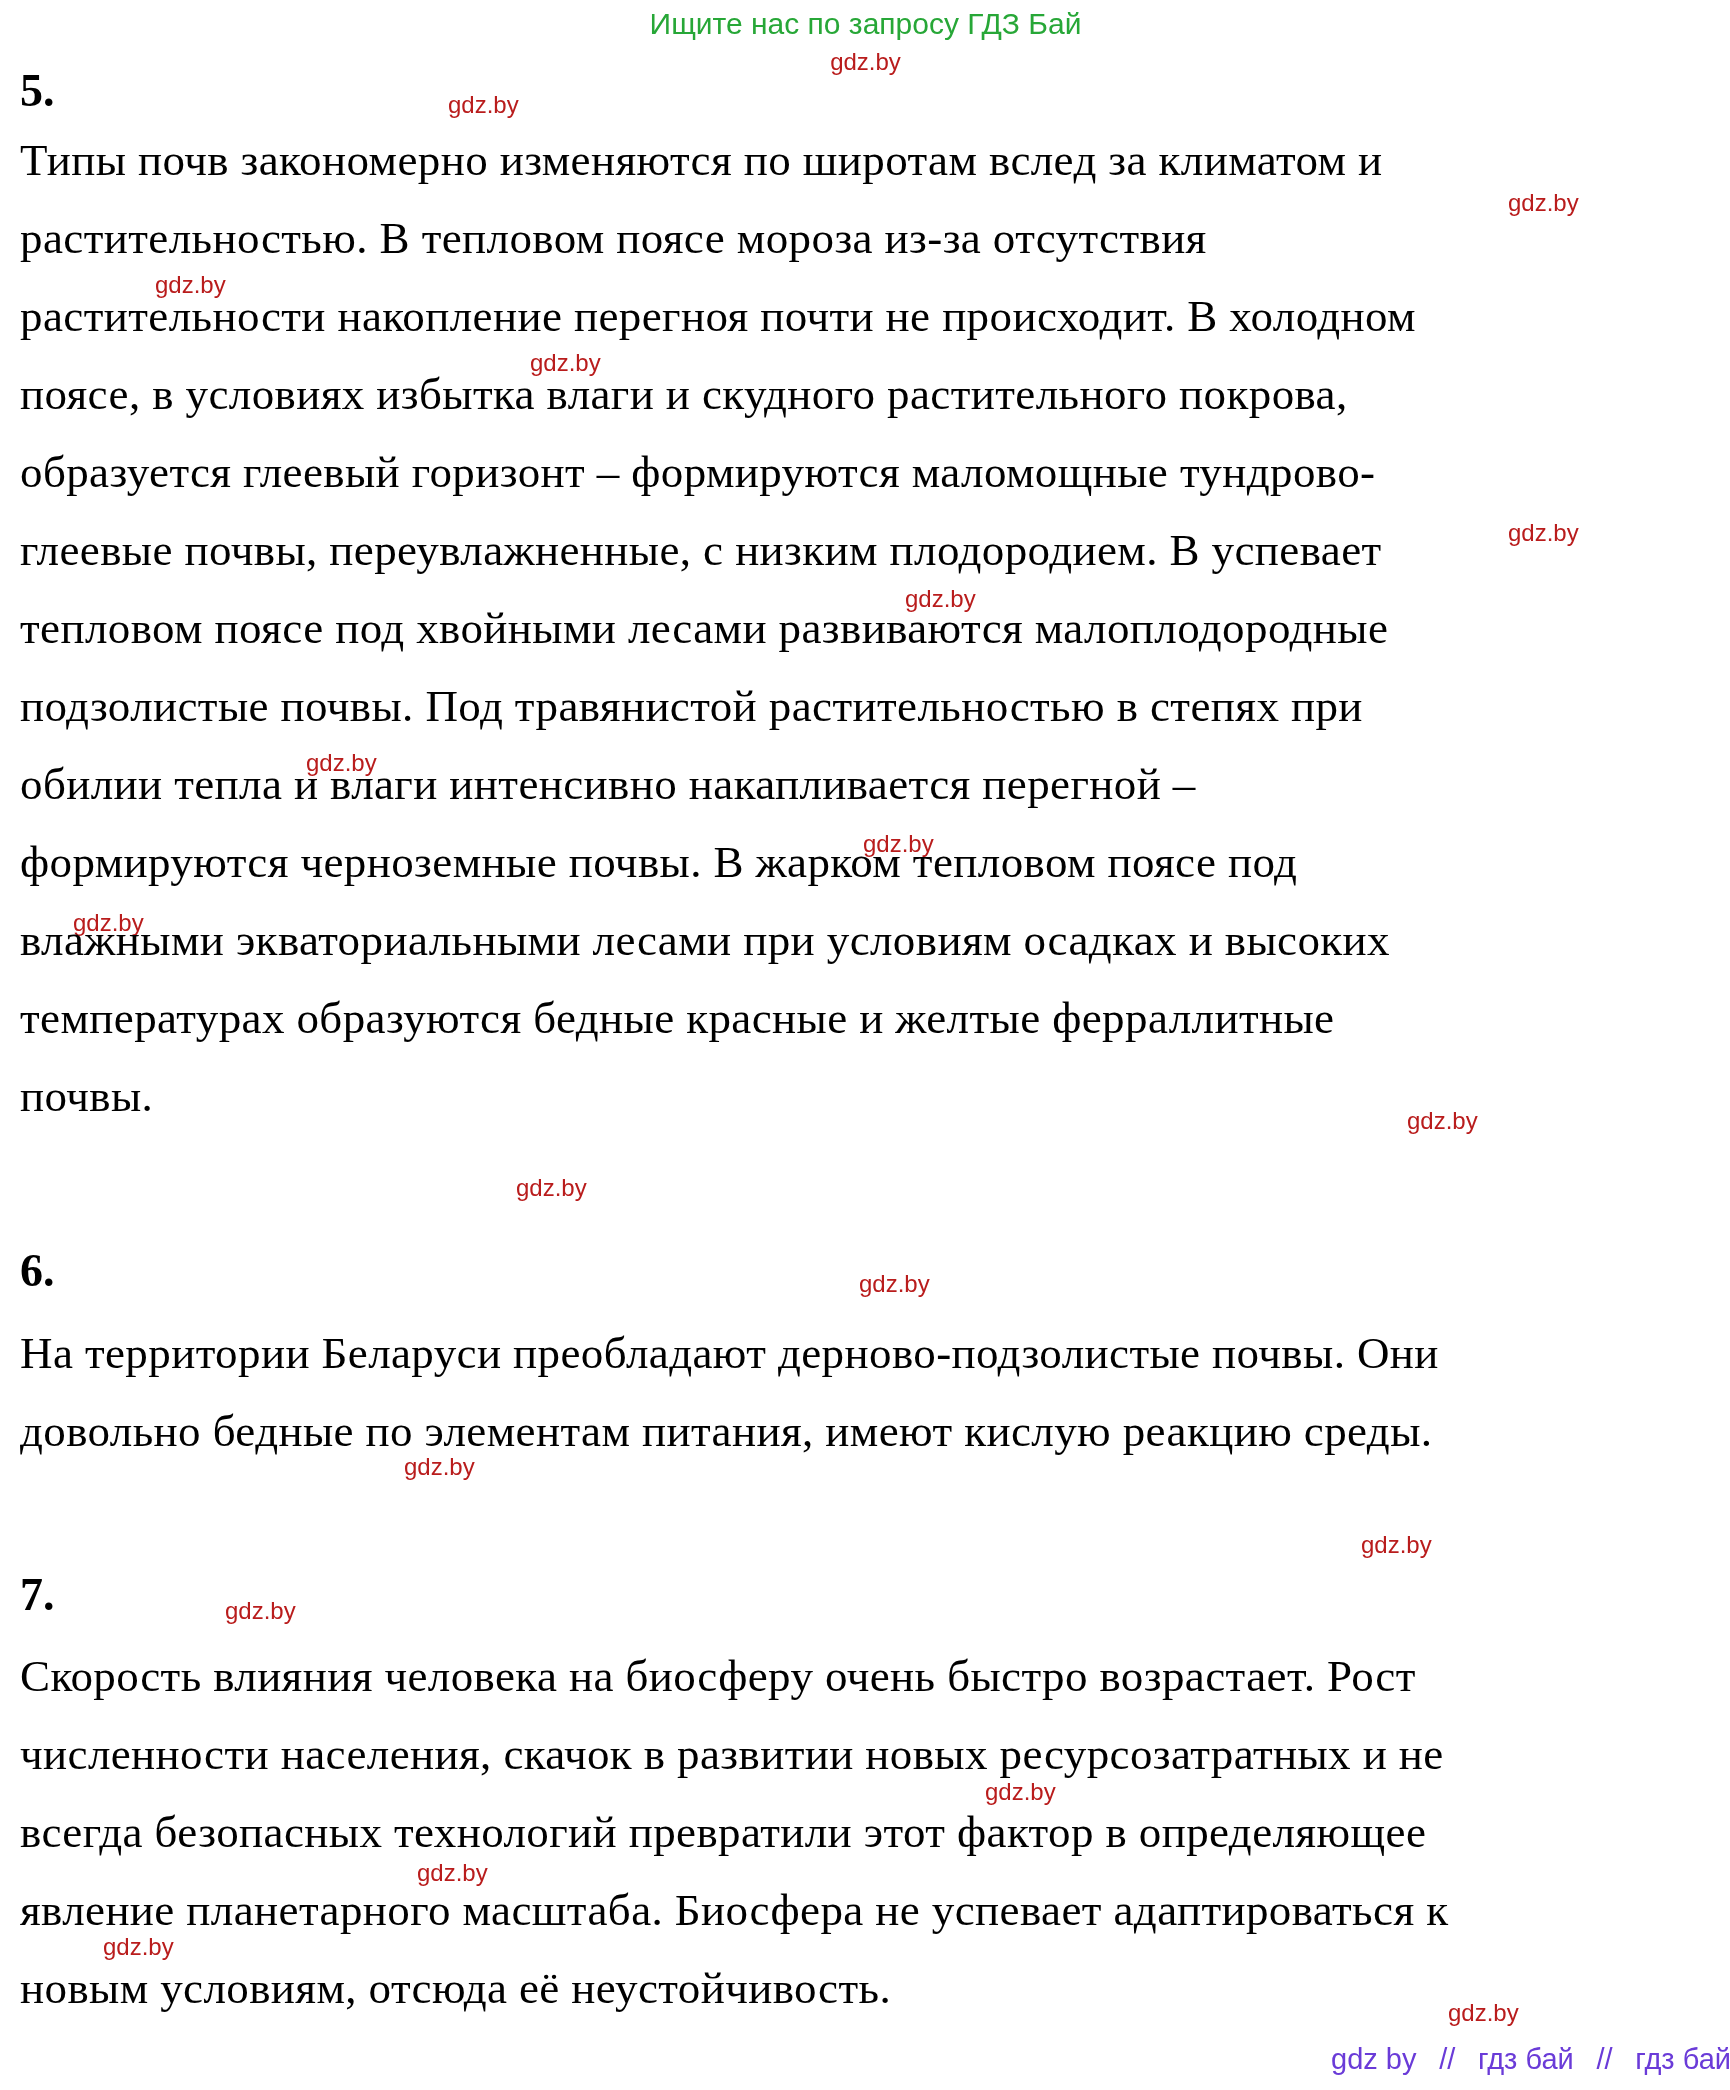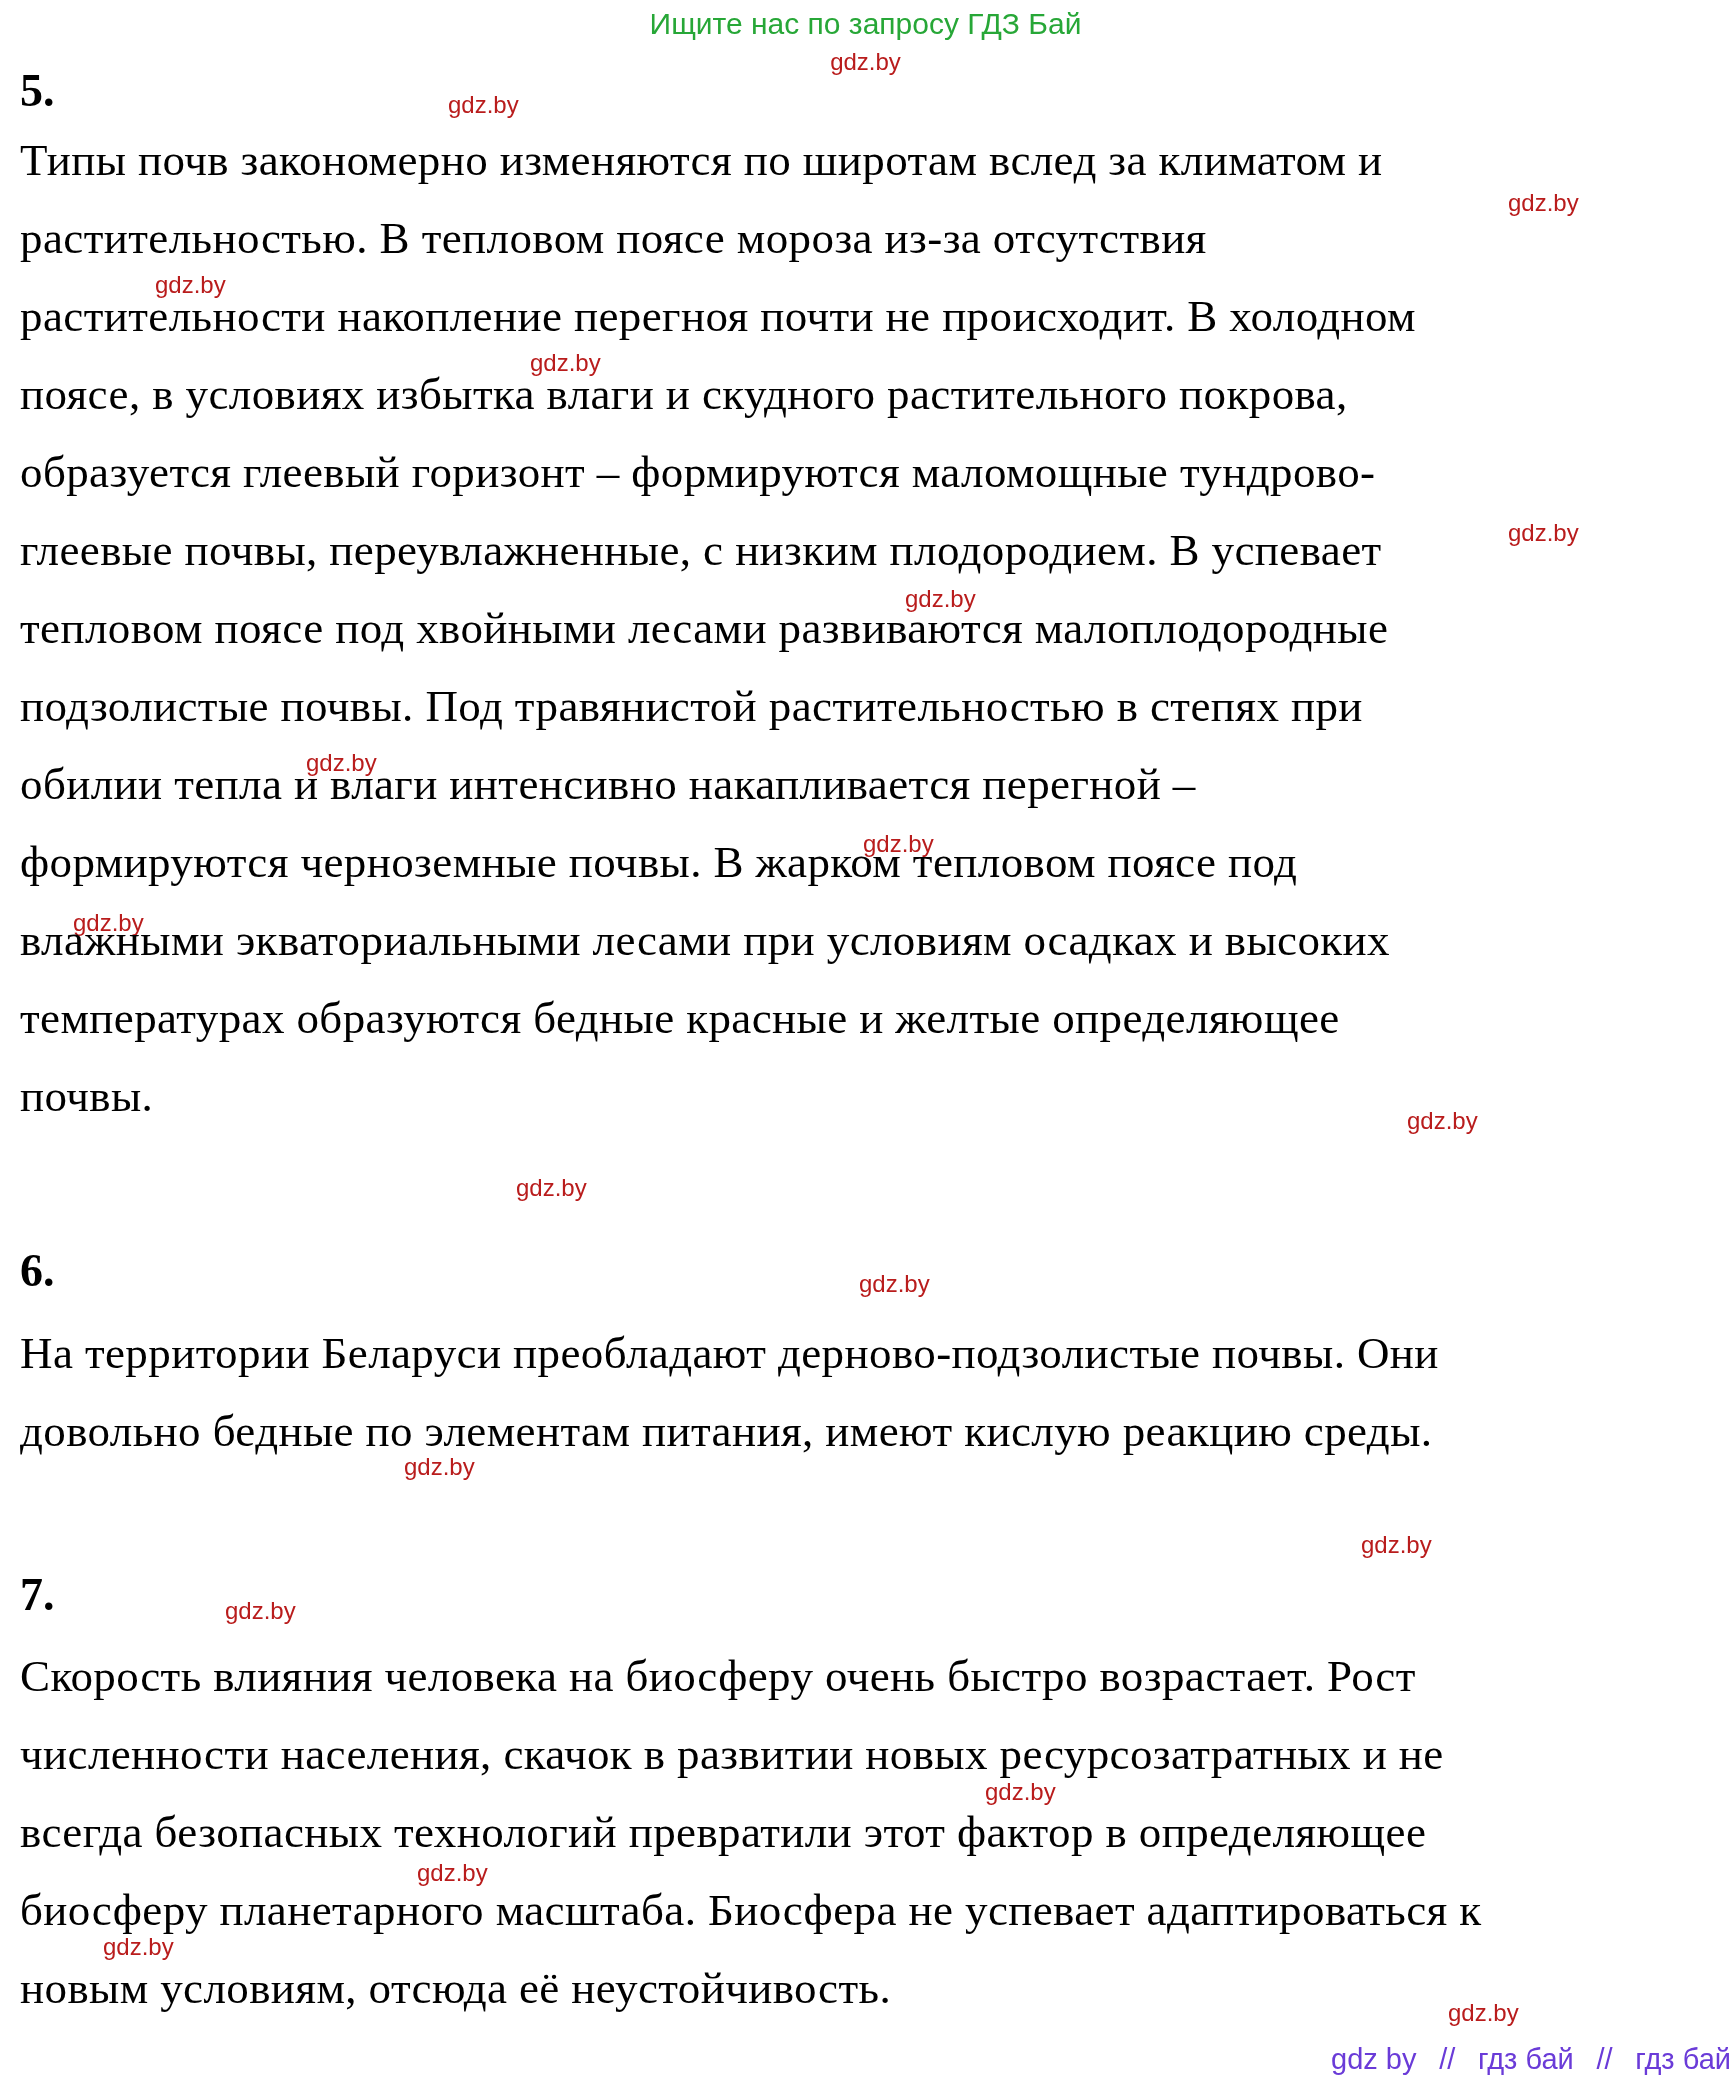--- a/index.html
+++ b/index.html
@@ -100,36 +100,36 @@
     <span class="line">растительностью. В тепловом поясе мороза из-за отсутствия</span>
     <span class="line">растительности накопление перегноя почти не происходит. В холодном</span>
     <span class="line">поясе, в условиях избытка влаги и скудного растительного покрова,</span>
     <span class="line">образуется глеевый горизонт – формируются маломощные тундрово-</span>
     <span class="line">глеевые почвы, переувлажненные, с низким плодородием. В успевает</span>
     <span class="line">тепловом поясе под хвойными лесами развиваются малоплодородные</span>
     <span class="line">подзолистые почвы. Под травянистой растительностью в степях при</span>
     <span class="line">обилии тепла и влаги интенсивно накапливается перегной –</span>
     <span class="line">формируются черноземные почвы. В жарком тепловом поясе под</span>
     <span class="line">влажными экваториальными лесами при условиям осадках и высоких</span>
-    <span class="line">температурах образуются бедные красные и желтые определяющее</span>
+    <span class="line">температурах образуются бедные красные и желтые ферраллитные</span>
     <span class="line">почвы.</span>
   </div>
 
   <div class="section-num" style="top:1244px">6.</div>
   <div class="para" style="top:1314px">
     <span class="line">На территории Беларуси преобладают дерново-подзолистые почвы. Они</span>
     <span class="line">довольно бедные по элементам питания, имеют кислую реакцию среды.</span>
   </div>
 
   <div class="section-num" style="top:1568px">7.</div>
   <div class="para" style="top:1637px">
     <span class="line">Скорость влияния человека на биосферу очень быстро возрастает. Рост</span>
     <span class="line">численности населения, скачок в развитии новых ресурсозатратных и не</span>
     <span class="line">всегда безопасных технологий превратили этот фактор в определяющее</span>
-    <span class="line">биосферу планетарного масштаба. Биосфера не успевает адаптироваться к</span>
+    <span class="line">явление планетарного масштаба. Биосфера не успевает адаптироваться к</span>
     <span class="line">новым условиям, отсюда её неустойчивость.</span>
   </div>
 
   <div class="footer" style="color: rgb(106, 59, 216);">
     <span class="flink">gdz by</span>
     <span class="sep">//</span>
     <span class="flink">гдз бай</span>
     <span class="sep">//</span>
     <span class="flink">гдз бай</span>
   </div>

